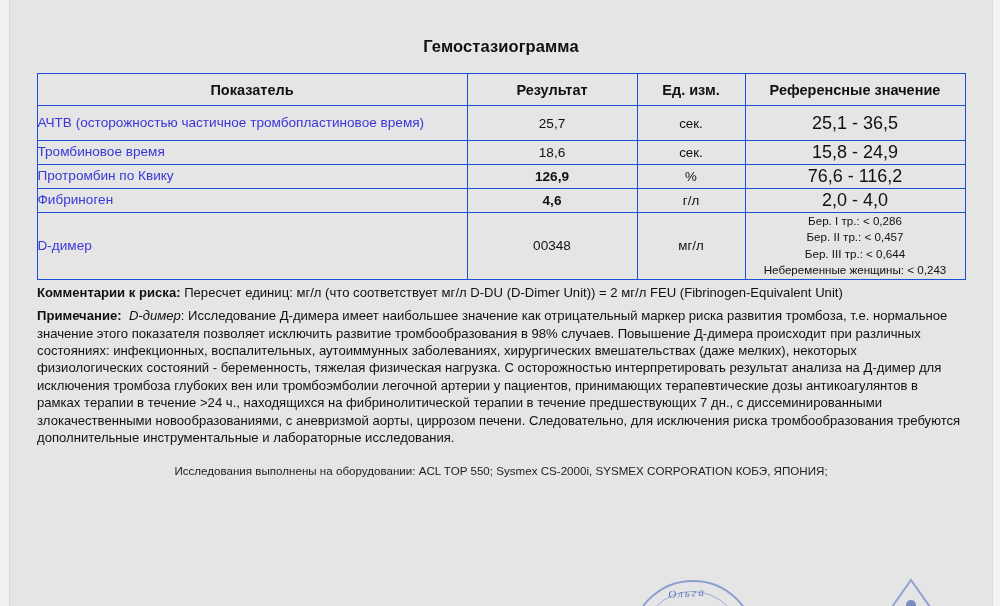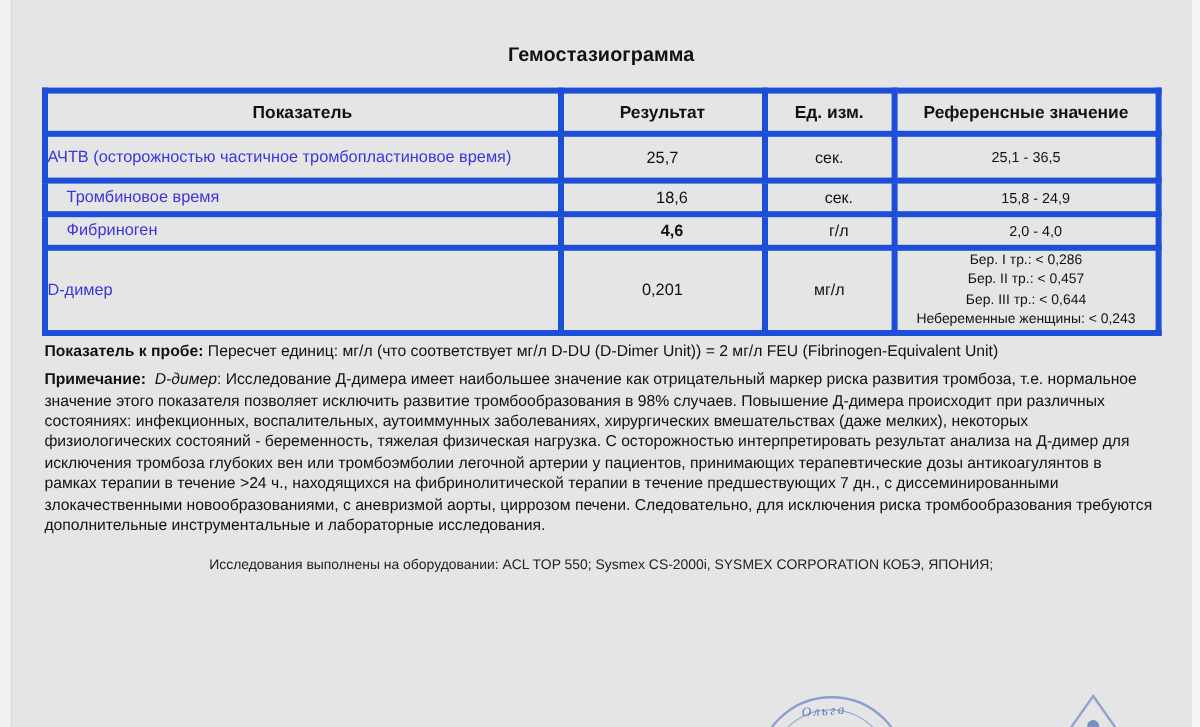--- a/index.html
+++ b/index.html
@@ -54,21 +54,21 @@
   }
 
   table.report {
     border-collapse: collapse;
     width: 928px;
     margin: 17px auto 0 auto;
     table-layout: fixed;
   }
   table.report th,
   table.report td {
-    border: 5px solid #1d4ed8;
+    border: 1px solid #1d4ed8;
     padding: 0;
     vertical-align: middle;
   }
   table.report thead th {
     font-size: 14.5px;
     font-weight: bold;
     color: #111;
     text-align: center;
     height: 27px;
     padding: 2px 4px;
@@ -93,31 +93,31 @@
   }
   td.result.bold { font-weight: bold; }
   td.unit {
     text-align: center;
     font-size: 13.3px;
     color: #111;
     padding: 4px 6px;
   }
   td.ref {
     text-align: center;
-    font-size: 12px;
+    font-size: 18px;
     color: #111;
     padding: 4px 6px;
   }
   td.ref.multi {
     font-size: 11.6px;
     line-height: 1.42;
     padding: 0 4px;
   }
   tr.r-tall td { height: 34px; }
-  tr.r-norm td { height: 23px; padding-left: 16px; }
+  tr.r-norm td { height: 23px; }
   tr.r-ddimer td { height: 60px; }
 
   .notes {
     width: 928px;
     margin: 0 auto;
     padding-top: 4px;
   }
   .note-block {
     font-size: 13.1px;
     line-height: 1.33;
@@ -213,41 +213,47 @@
           <td class="unit">сек.</td>
           <td class="ref">25,1 - 36,5</td>
         </tr>
         <tr class="r-norm">
           <td class="name">Тромбиновое время</td>
           <td class="result">18,6</td>
           <td class="unit">сек.</td>
           <td class="ref">15,8 - 24,9</td>
         </tr>
         <tr class="r-norm">
+          <td class="name">Протромбин по Квику</td>
+          <td class="result bold">126,9</td>
+          <td class="unit">%</td>
+          <td class="ref">76,6 - 116,2</td>
+        </tr>
+        <tr class="r-norm">
           <td class="name">Фибриноген</td>
           <td class="result bold">4,6</td>
           <td class="unit">г/л</td>
           <td class="ref">2,0 - 4,0</td>
         </tr>
         <tr class="r-ddimer">
           <td class="name">D-димер</td>
-          <td class="result">0,201</td>
+          <td class="result">00348</td>
           <td class="unit">мг/л</td>
           <td class="ref multi">
             <div>Бер. I тр.: &lt; 0,286</div>
             <div>Бер. II тр.: &lt; 0,457</div>
             <div>Бер. III тр.: &lt; 0,644</div>
             <div>Небеременные женщины: &lt; 0,243</div>
           </td>
         </tr>
       </tbody>
     </table>
 
     <div class="notes">
-      <p class="note-block first"><span class="note-label">Показатель к пробе:</span> <span>Пересчет единиц: мг/л (что соответствует мг/л D-DU (D-Dimer Unit)) = 2 мг/л FEU (Fibrinogen-Equivalent Unit)</span></p>
+      <p class="note-block first"><span class="note-label">Комментарии к риска:</span> <span>Пересчет единиц: мг/л (что соответствует мг/л D-DU (D-Dimer Unit)) = 2 мг/л FEU (Fibrinogen-Equivalent Unit)</span></p>
       <p class="note-block"><span class="note-label">Примечание:</span>&nbsp; <span class="note-italic">D-димер</span><span>: Исследование Д-димера имеет наибольшее значение как отрицательный маркер риска развития тромбоза, т.е. нормальное значение этого показателя позволяет исключить развитие тромбообразования в 98% случаев. Повышение Д-димера происходит при различных состояниях: инфекционных, воспалительных, аутоиммунных заболеваниях, хирургических вмешательствах (даже мелких), некоторых физиологических состояний - беременность, тяжелая физическая нагрузка. С осторожностью интерпретировать результат анализа на Д-димер для исключения тромбоза глубоких вен или тромбоэмболии легочной артерии у пациентов, принимающих терапевтические дозы антикоагулянтов в рамках терапии в течение &gt;24 ч., находящихся на фибринолитической терапии в течение предшествующих 7 дн., с диссеминированными злокачественными новообразованиями, с аневризмой аорты, циррозом печени. Следовательно, для исключения риска тромбообразования требуются дополнительные инструментальные и лабораторные исследования.</span></p>
     </div>
 
     <div class="footer">Исследования выполнены на оборудовании: ACL TOP 550; Sysmex CS-2000i, SYSMEX CORPORATION КОБЭ, ЯПОНИЯ;</div>
 
   </div>
 
   <div class="stamp-wrap">
     <div class="stamp-round"></div>
     <div class="stamp-text">Ольга</div>

